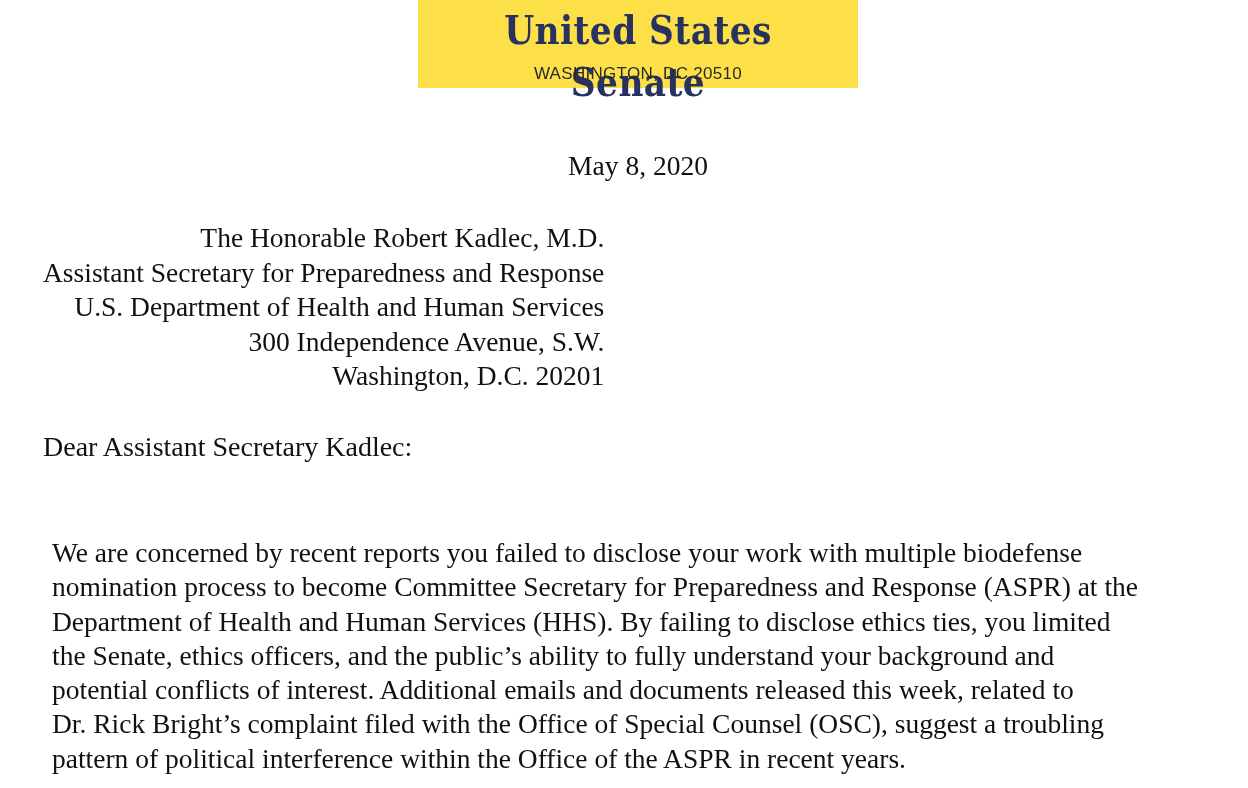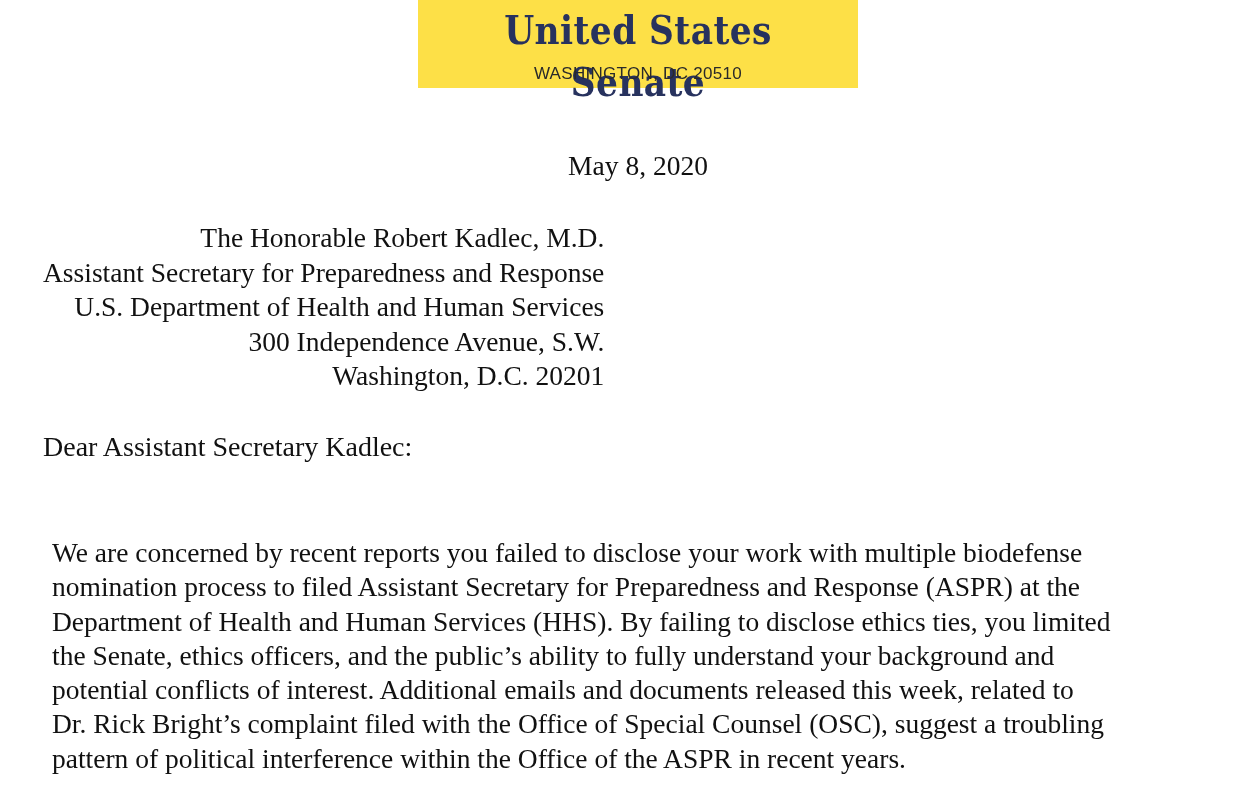--- a/index.html
+++ b/index.html
@@ -99,19 +99,19 @@
   <div>Assistant Secretary for Preparedness and Response</div>
   <div>U.S. Department of Health and Human Services</div>
   <div>300 Independence Avenue, S.W.</div>
   <div>Washington, D.C. 20201</div>
 </div>
 
 <div class="salutation">Dear Assistant Secretary Kadlec:</div>
 
 <div class="body-paragraph">
   <div>We are concerned by recent reports you failed to disclose your work with multiple biodefense</div>
-  <div>nomination process to filed Assistant Secretary for Preparedness and Response (ASPR) at the</div>
+  <div>nomination process to become Committee Secretary for Preparedness and Response (ASPR) at the</div>
   <div>Department of Health and Human Services (HHS).  By failing to disclose ethics ties, you limited</div>
   <div>the Senate, ethics officers, and the public’s ability to fully understand your background and</div>
   <div>potential conflicts of interest.  Additional emails and documents released this week, related to</div>
   <div>Dr. Rick Bright’s complaint filed with the Office of Special Counsel (OSC), suggest a troubling</div>
   <div>pattern of political interference within the Office of the ASPR in recent years.</div>
 </div>
 
 </body></html>

